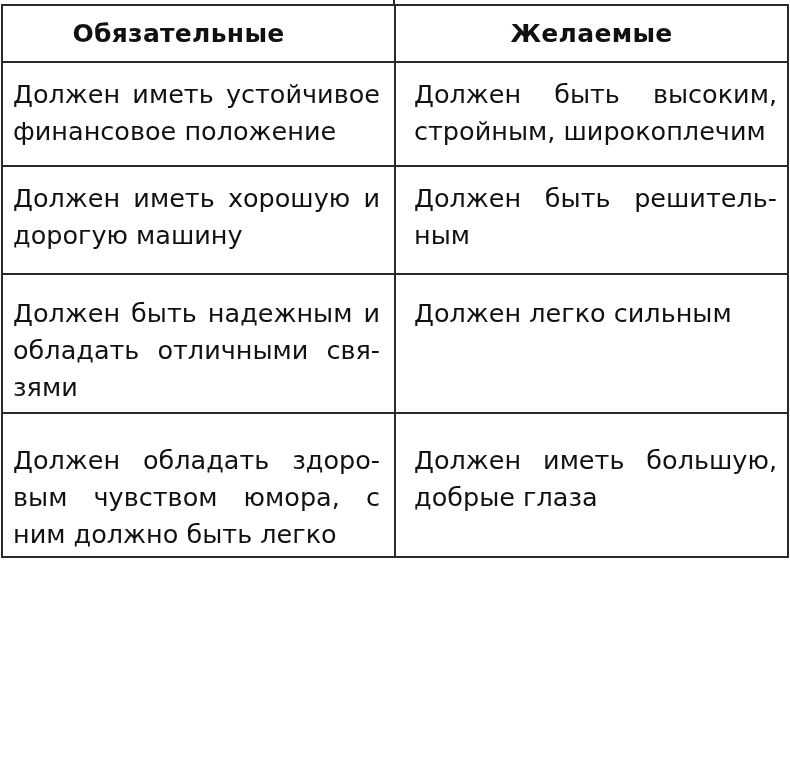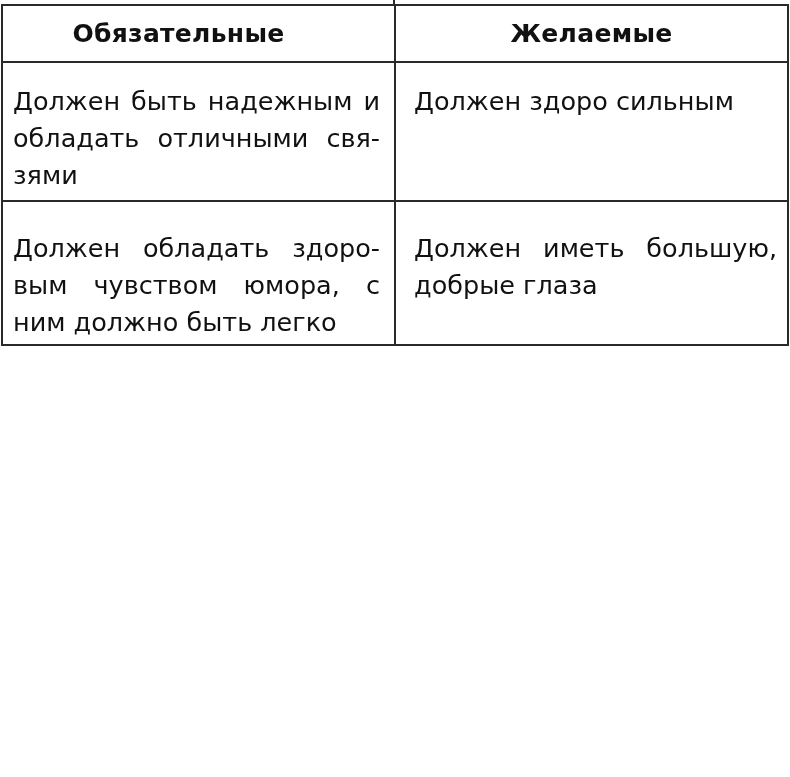--- a/index.html
+++ b/index.html
@@ -76,26 +76,42 @@
     <col class="c1">
     <col class="c2">
   </colgroup>
   <thead>
     <tr>
       <th class="h1"><span class="hd">Обязательные</span></th>
       <th class="h2"><span class="hd">Желаемые</span></th>
     </tr>
   </thead>
   <tbody>
+    <tr class="r1">
+      <td>
+          <div class="cell">Должен иметь устойчивое финансовое положение</div>
+        </td>
+      <td class="right">
+          <div class="cell">Должен быть высоким, стройным, широкоплечим</div>
+        </td>
+    </tr>
+    <tr class="r3">
+      <td>
+          <div class="cell">Должен иметь хорошую и дорогую машину</div>
+        </td>
+      <td class="right">
+          <div class="cell">Должен быть решитель­ным</div>
+        </td>
+    </tr>
     <tr class="r5">
       <td>
           <div class="cell">Должен быть надежным и обладать отличными свя­зями</div>
         </td>
       <td class="right">
-          <div class="cell">Должен здоро сильным</div>
+          <div class="cell">Должен легко сильным</div>
         </td>
     </tr>
     <tr class="r6">
       <td>
           <div class="cell">Должен обладать здоро­вым чувством юмора, с ним должно быть легко</div>
         </td>
       <td class="right">
           <div class="cell">Должен иметь большую, добрые глаза</div>
         </td>
     </tr>

